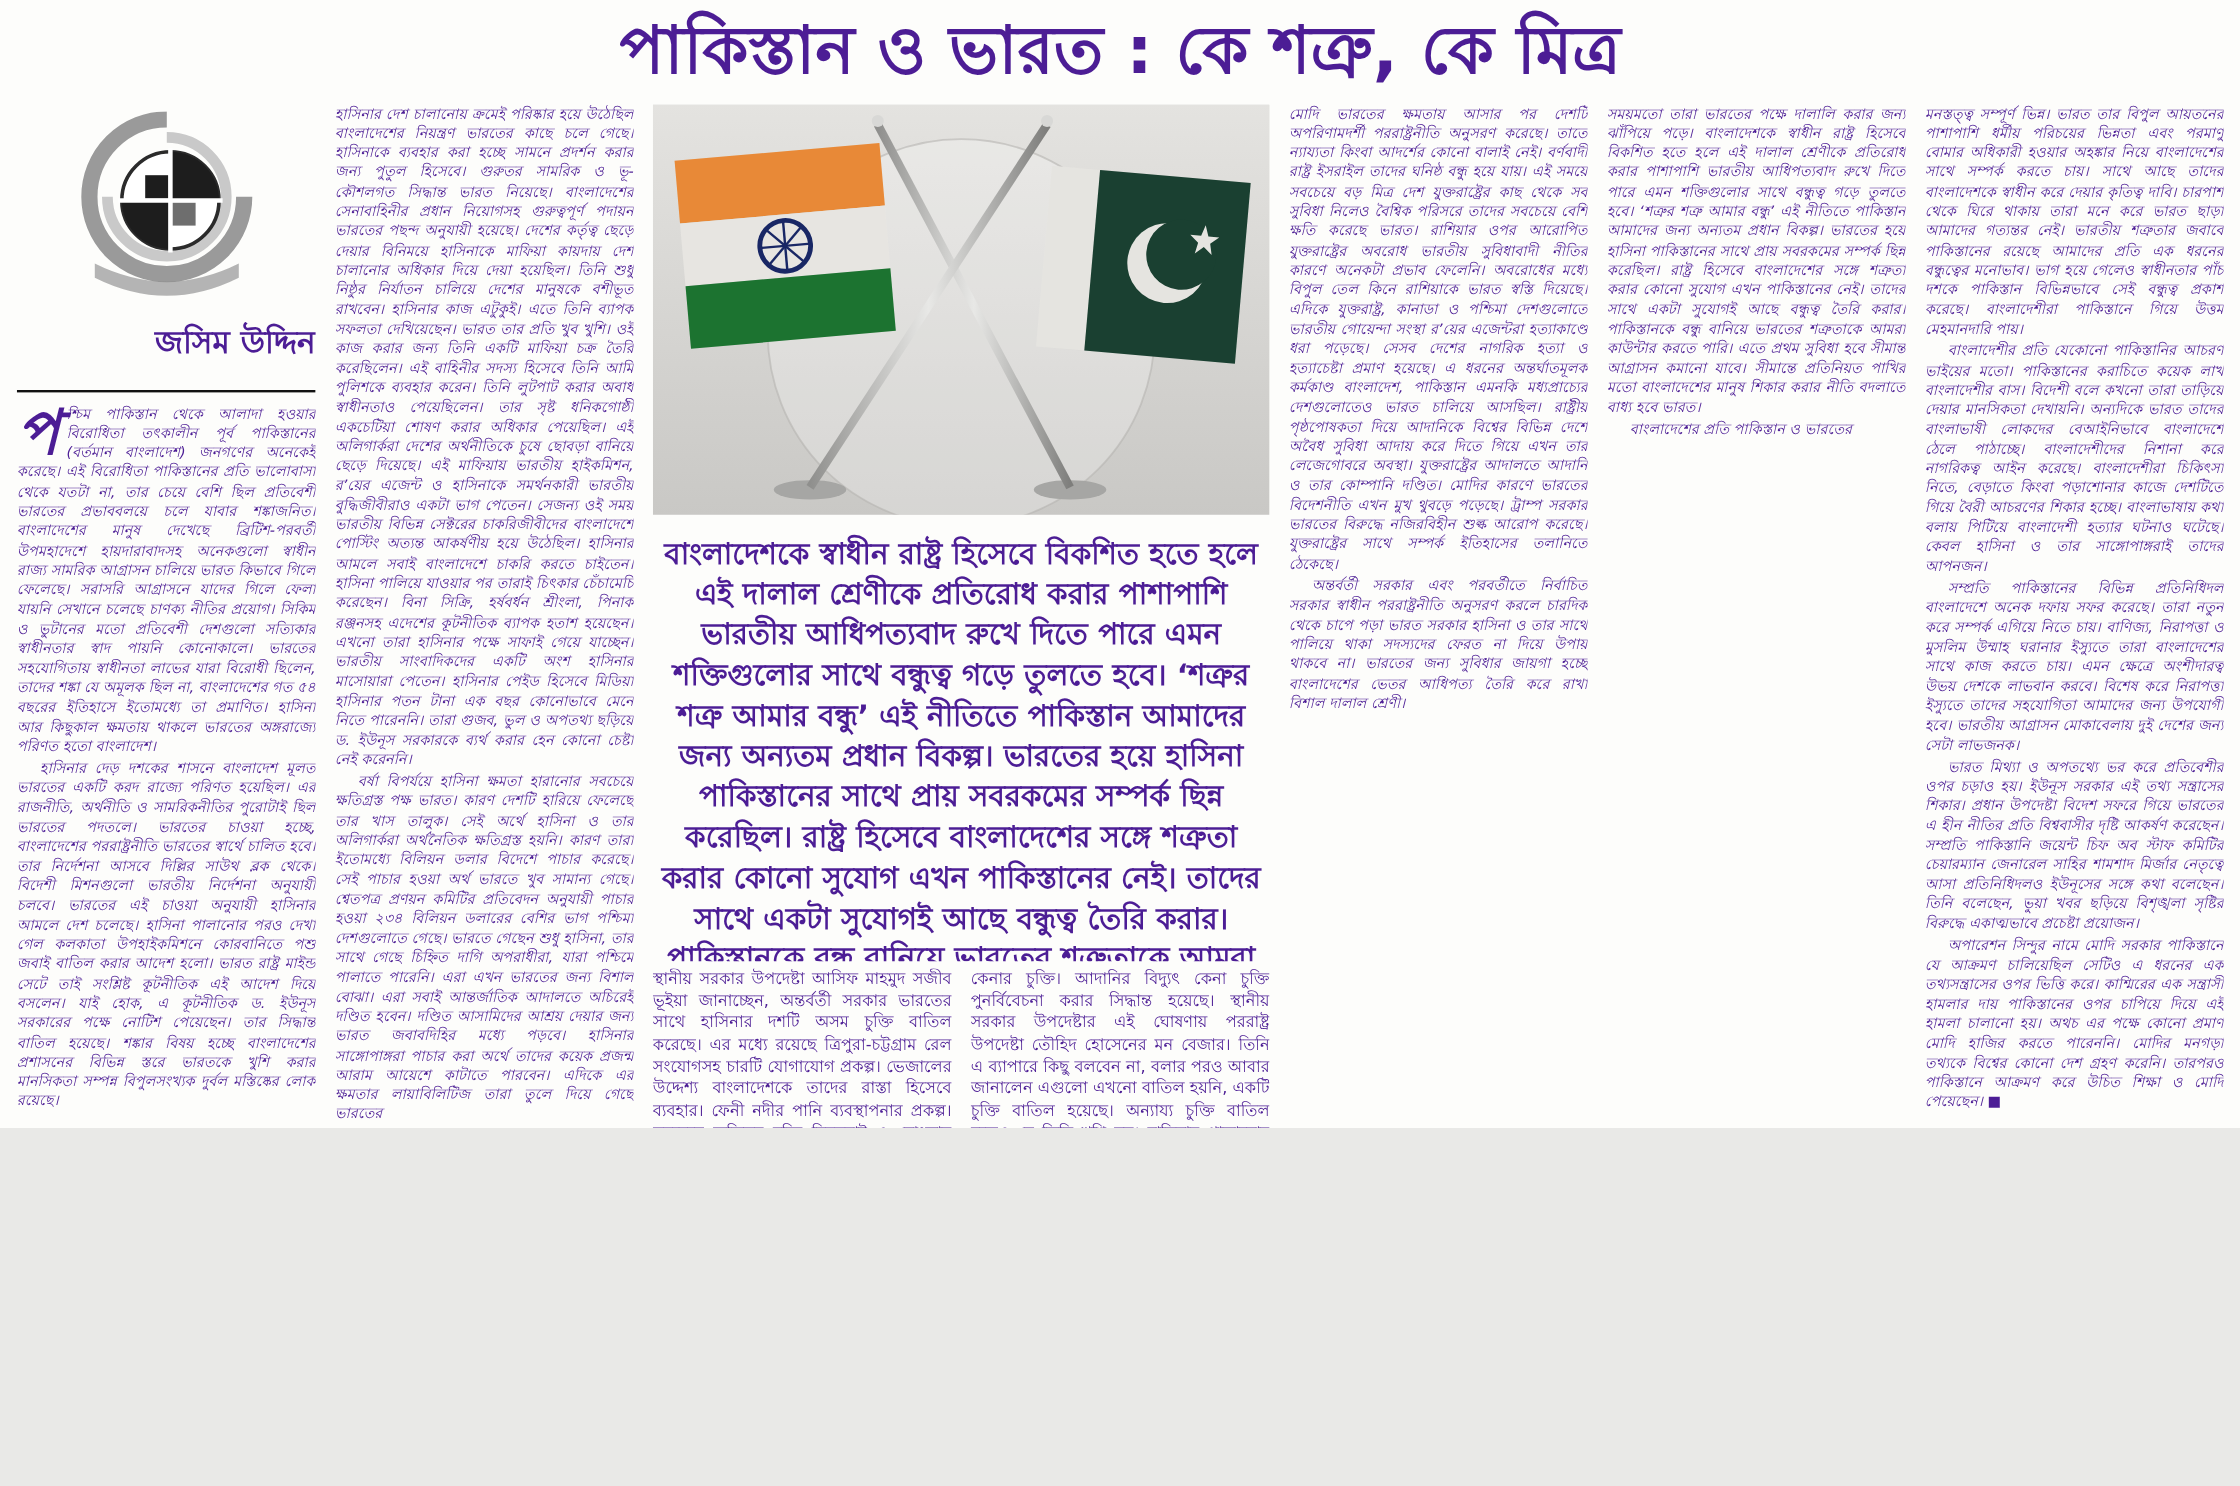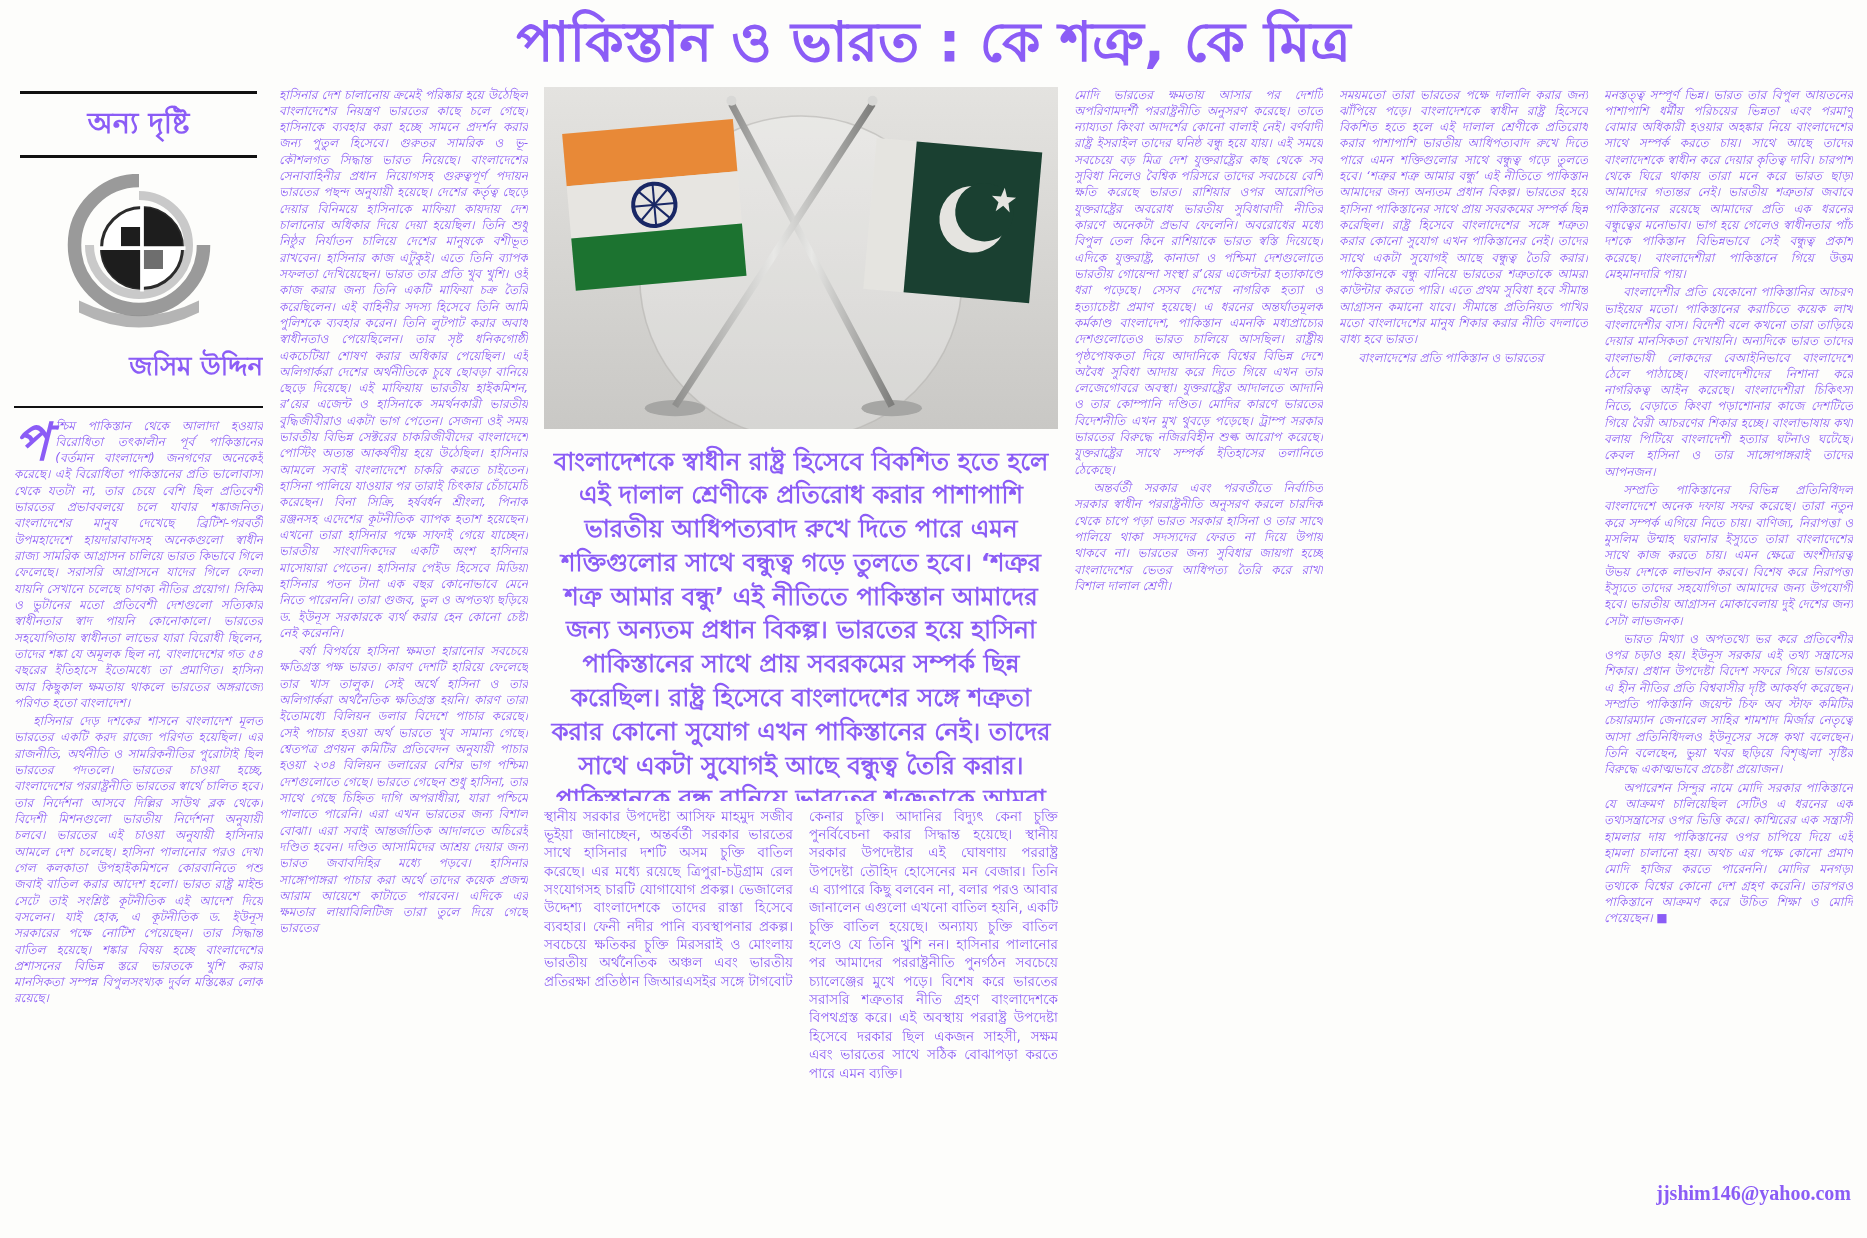--- a/index.html
+++ b/index.html
@@ -1,17 +1,17 @@
 <!DOCTYPE html>
 <html lang="bn"><head>
 <meta charset="utf-8">
 <style>
   html,body{margin:0;padding:0;background:#e9e9e7;}
   .page{
-    width:1867px;height:1238px;margin:0 auto;background:#fdfdfb;color:#8b5cf6;
+    width:1867px;height:940px;margin:0 auto;background:#fdfdfb;color:#4c1d95;
     font-family:"DejaVu Sans","Liberation Sans",sans-serif;
     overflow:hidden;position:relative;box-sizing:border-box;
   }
   .headline{
     text-align:center;font-size:55px;font-weight:700;line-height:1.1;
     padding:12px 0 6px 0;margin:0;letter-spacing:0;
   }
   .content{
     display:grid;grid-template-columns:repeat(7,1fr);gap:16px;
     padding:8px 14px 0 14px;height:1128px;box-sizing:border-box;
@@ -68,21 +68,20 @@
 <body>
 
 <div class="page">
 
   <h1 class="headline">পাকিস্তান ও ভারত : কে শত্রু, কে মিত্র</h1>
 
   <div class="content">
 
     <div class="col">
       <div class="sidebar">
-        <div class="section-title">অন্য দৃষ্টি</div>
         <div class="logo-wrap">
           <svg width="150" height="160" viewBox="0 0 100 106">
             <path d="M50 4 A43 43 0 1 0 93 47" fill="none" stroke="#9a9a9a" stroke-width="9"></path>
             <path d="M50 14 A33 33 0 1 1 17 47" fill="none" stroke="#c9c9c9" stroke-width="6"></path>
             <circle cx="52" cy="49" r="27" fill="#ffffff" stroke="#2b2b2b" stroke-width="2"></circle>
             <path d="M52 22 A27 27 0 0 1 79 49 L52 49 Z" fill="#1d1d1d"></path>
             <path d="M52 76 A27 27 0 0 1 25 49 L52 49 Z" fill="#1d1d1d"></path>
             <rect x="38" y="35" width="13" height="13" fill="#1d1d1d"></rect>
             <rect x="53" y="50" width="13" height="13" fill="#6e6e6e"></rect>
             <line x1="52" y1="20" x2="52" y2="78" stroke="#ffffff" stroke-width="2.5"></line>

